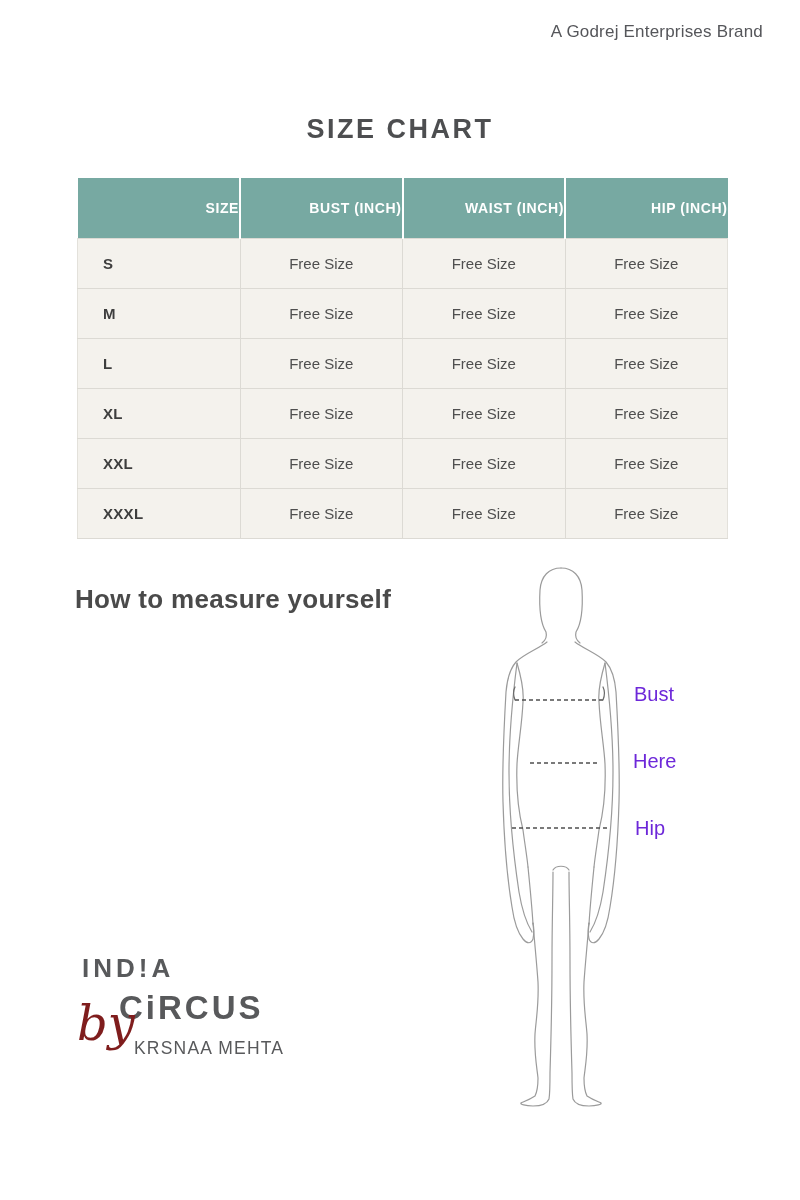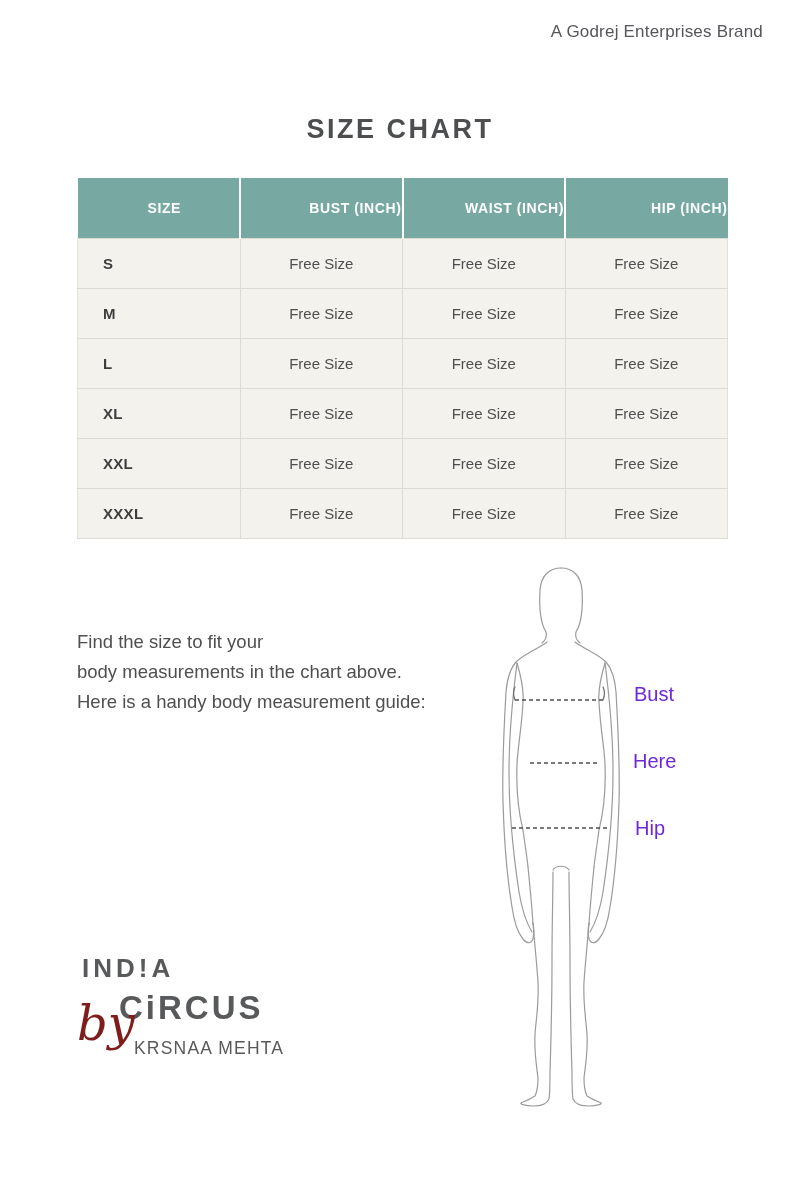--- a/index.html
+++ b/index.html
@@ -21,21 +21,21 @@
     position:absolute; left:77px; top:178px; width:650px;
     border-collapse:collapse; table-layout:fixed;
   }
   table.size-table col { width:162.5px; }
   table.size-table th {
     background:#77a9a2; color:#ffffff;
     font-size:14px; font-weight:bold; letter-spacing:0.6px;
     height:60px; text-align:right; vertical-align:middle;
     border-right:2px solid #ffffff;
   }
-  table.size-table th:first-child { text-align:center; padding-left:12px; }
+  table.size-table th:first-child { text-align:right; padding-left:12px; }
   table.size-table th:last-child { border-right:none; }
   table.size-table td {
     background:#f4f2ed; height:50px;
     font-size:15px; color:#4f4f4f; text-align:center; vertical-align:middle;
     border:1px solid #dcdad4;
   }
   table.size-table td.size-cell {
     text-align:left; padding-left:25px;
     font-weight:bold; color:#3e3e3e; letter-spacing:0.3px;
   }
@@ -131,26 +131,22 @@
       </tr>
       <tr>
         <td class="size-cell">XXXL</td>
         <td>Free Size</td>
         <td>Free Size</td>
         <td>Free Size</td>
       </tr>
     </tbody>
   </table>
 
+  <div class="measure-heading">How to measure yourself</div>
 
-  <div class="measure-text">
-    <span>Find the size to fit your</span>
-    <span>body measurements in the chart above.</span>
-    <span>Here is a handy body measurement guide:</span>
-  </div>
 
   <svg class="figure-svg" width="142" height="548" viewBox="0 0 142 548" fill="none">
     <g stroke="#9b9b9b" stroke-width="1.2" fill="none" stroke-linecap="round">
 
       <path d="M65,6 C53,6 45,14 44,28 C43,46 45,62 50,70 C51,74 50,78 46,81"></path>
       <path d="M65,6 C77,6 85,14 86,28 C87,46 85,62 80,70 C79,74 80,78 84,81"></path>
 
       <path d="M51,80 C42,87 28,92 20,100 C13,108 11,118 10,130 C8,165 6,205 7,240 C8,275 11,315 16,345 C18,359 22,371 27,377 C31,382 35,382 37,377 C38,372 38,366 37,361"></path>
       <path d="M79,80 C88,87 102,92 110,100 C117,108 119,118 120,130 C122,165 124,205 123,240 C122,275 119,315 114,345 C112,359 108,371 103,377 C99,382 95,382 93,377 C92,372 92,366 93,361"></path>
 

